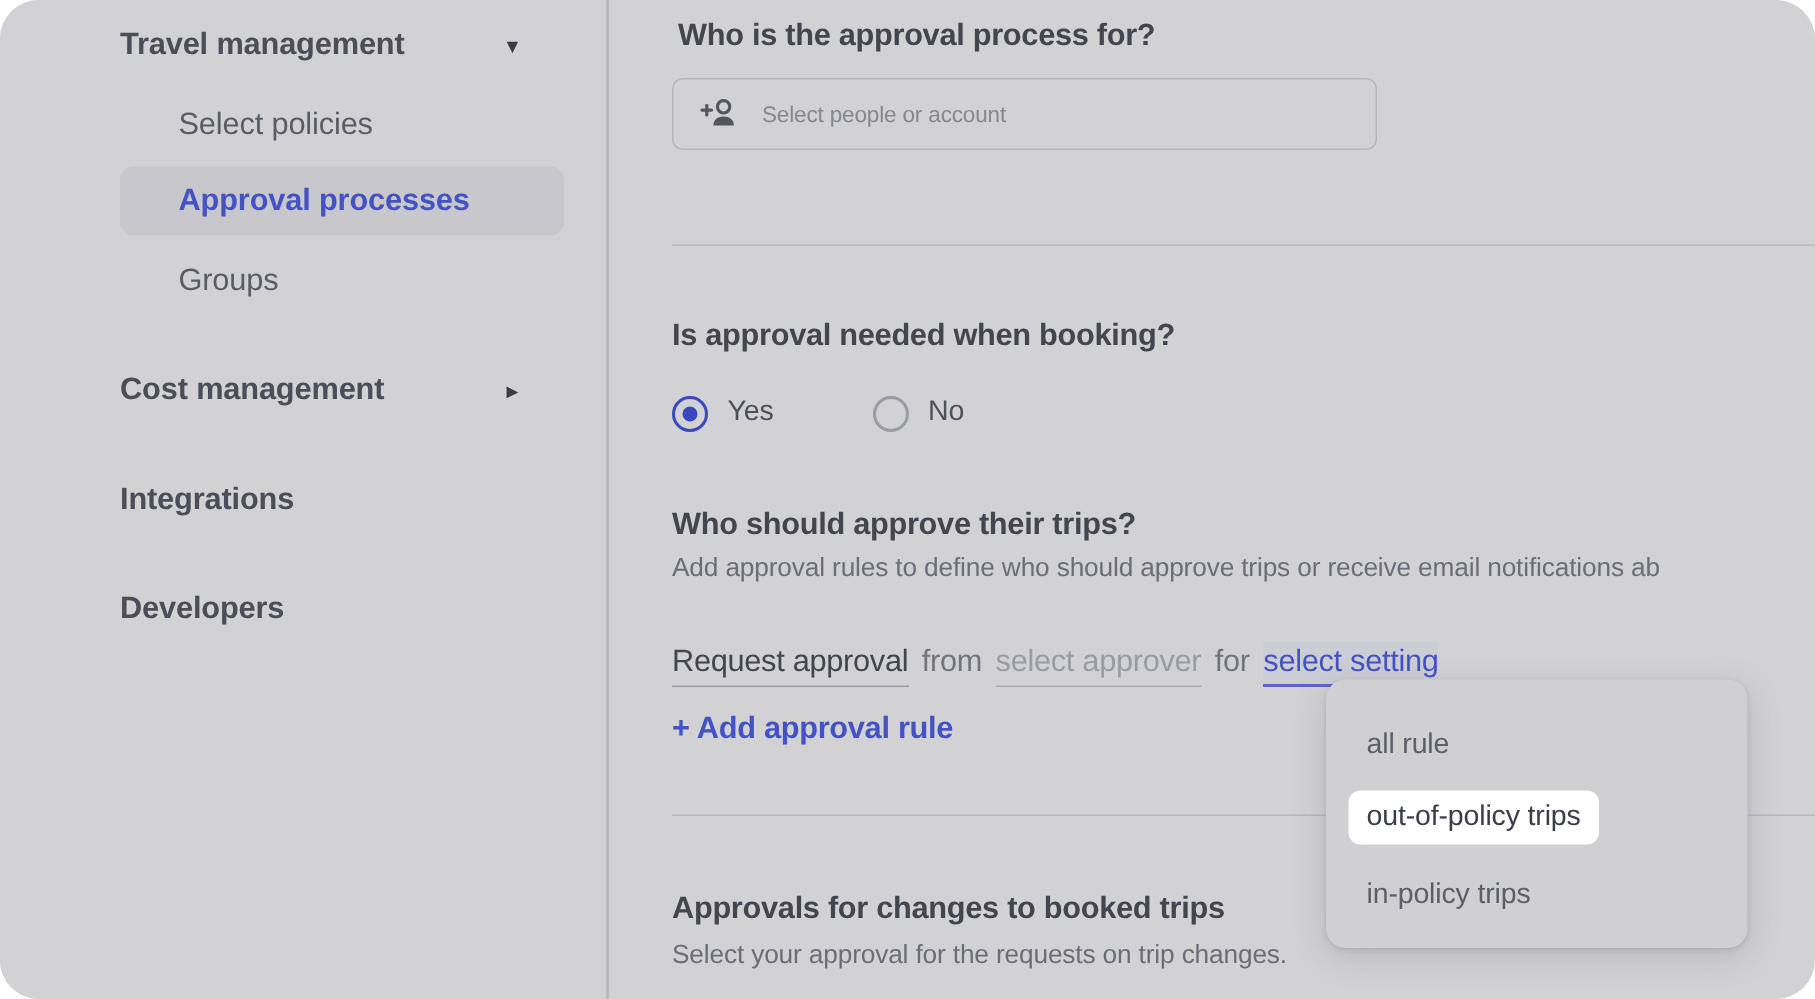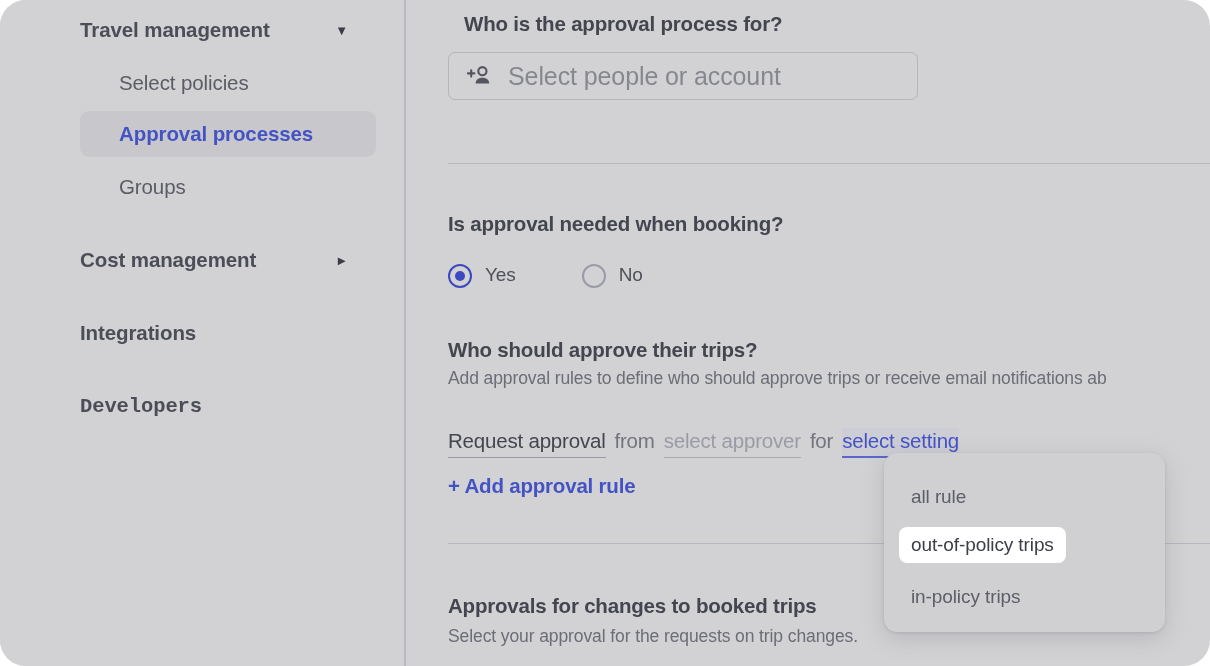--- a/index.html
+++ b/index.html
@@ -127,21 +127,21 @@
     border: 1px solid #b4b6bd;
     border-radius: 7px;
     background: transparent;
     display: flex;
     align-items: center;
     box-sizing: border-box;
     padding-left: 16px;
     cursor: text;
   }
   #people-select .ps-placeholder {
-    font-size: 25px;
+    font-size: 15px;
     color: #86888f;
     margin-left: 16px;
     letter-spacing: -0.1px;
   }
 
   .divider {
     position: absolute;
     left: 40px;
     width: 762px;
     height: 1px;
@@ -299,29 +299,29 @@
 
     <div class="nav-group-header" style="top:240px;">
       <span>Cost management</span>
       <span class="caret">►</span>
     </div>
 
     <div class="nav-top" style="top:313px;">
       <span>Integrations</span>
     </div>
 
-    <div class="nav-top" style="top:386px;font-family:Liberation Mono, monospace;">
+    <div class="nav-top" style="top:386px;">
       <span>Developers</span>
     </div>
 
   </nav>
 
   <section id="main">
 
-    <div class="q-title" style="left:56px; top:12px;">Who is the approval process for?</div>
+    <div class="q-title" style="left:44px; top:12px;">Who is the approval process for?</div>
 
     <div id="people-select">
       <span style="display:flex;">
         <svg width="27" height="24" viewBox="0 0 27 24" fill="none" aria-hidden="true">
           <path d="M3 9.4 H9.4" stroke="#53555f" stroke-width="2.1" stroke-linecap="round"></path>
           <path d="M6.2 6.2 V12.6" stroke="#53555f" stroke-width="2.1" stroke-linecap="round"></path>
           <circle cx="17.4" cy="7.2" r="4.1" stroke="#53555f" stroke-width="2.1" fill="none"></circle>
           <path d="M10.6 19.6 C10.6 15.8 13.6 13.7 17.4 13.7 C21.2 13.7 24.2 15.8 24.2 19.6 Z" fill="#53555f"></path>
         </svg>
       </span>

